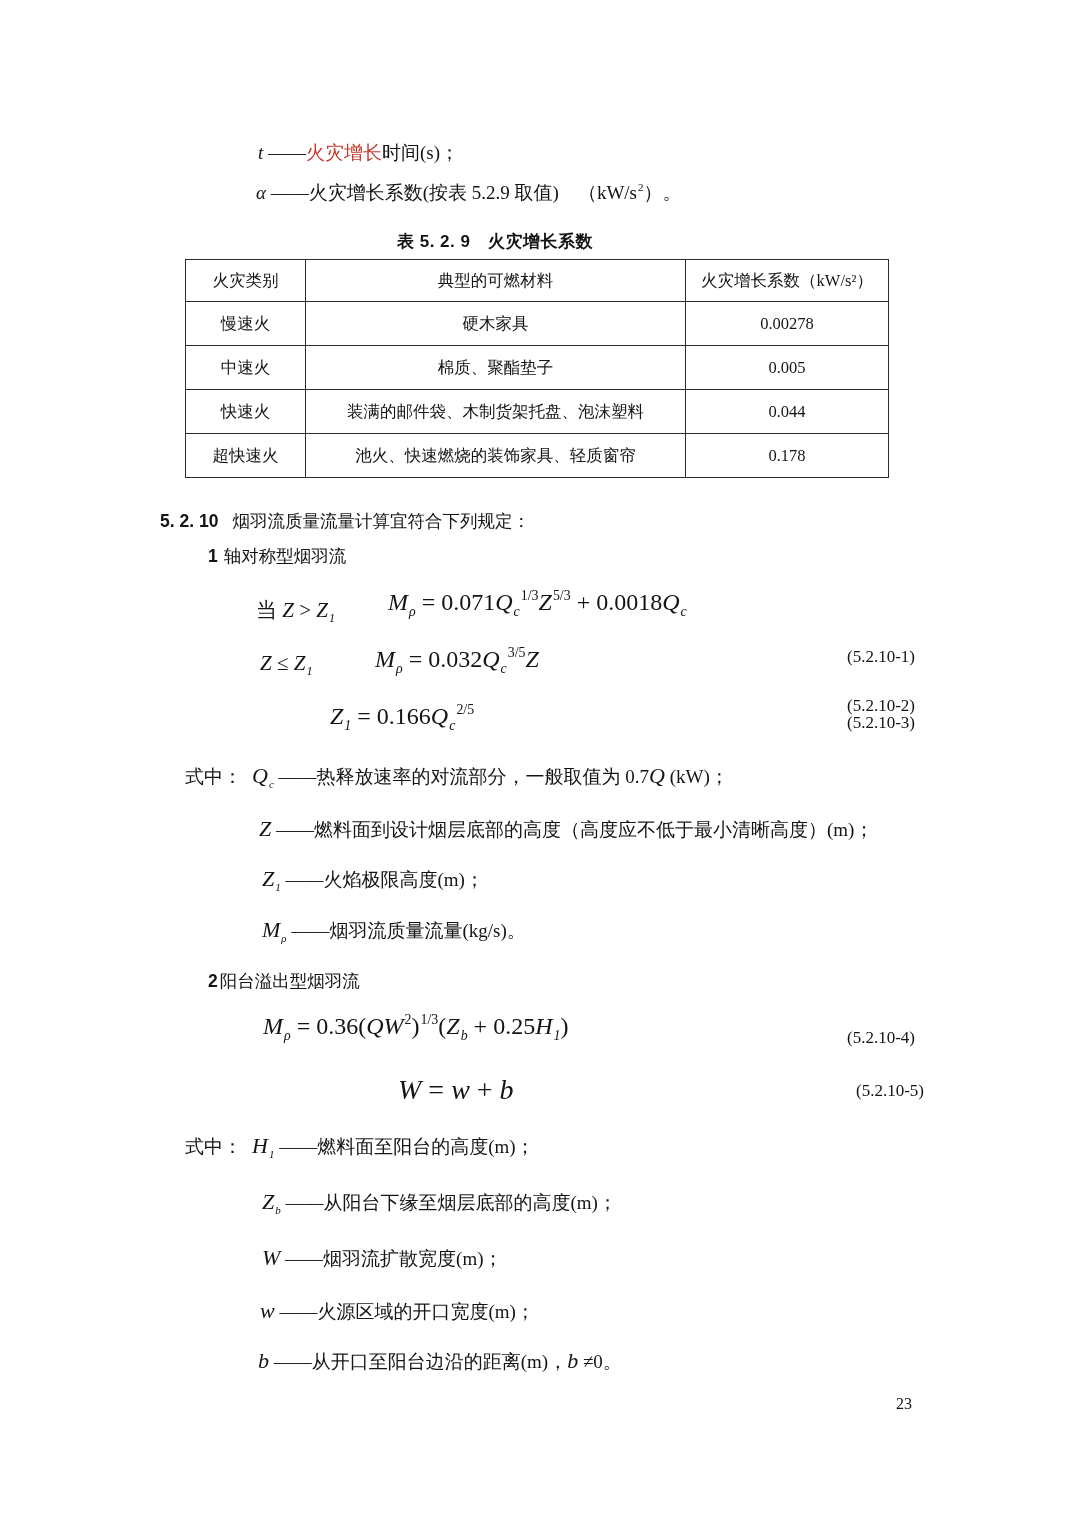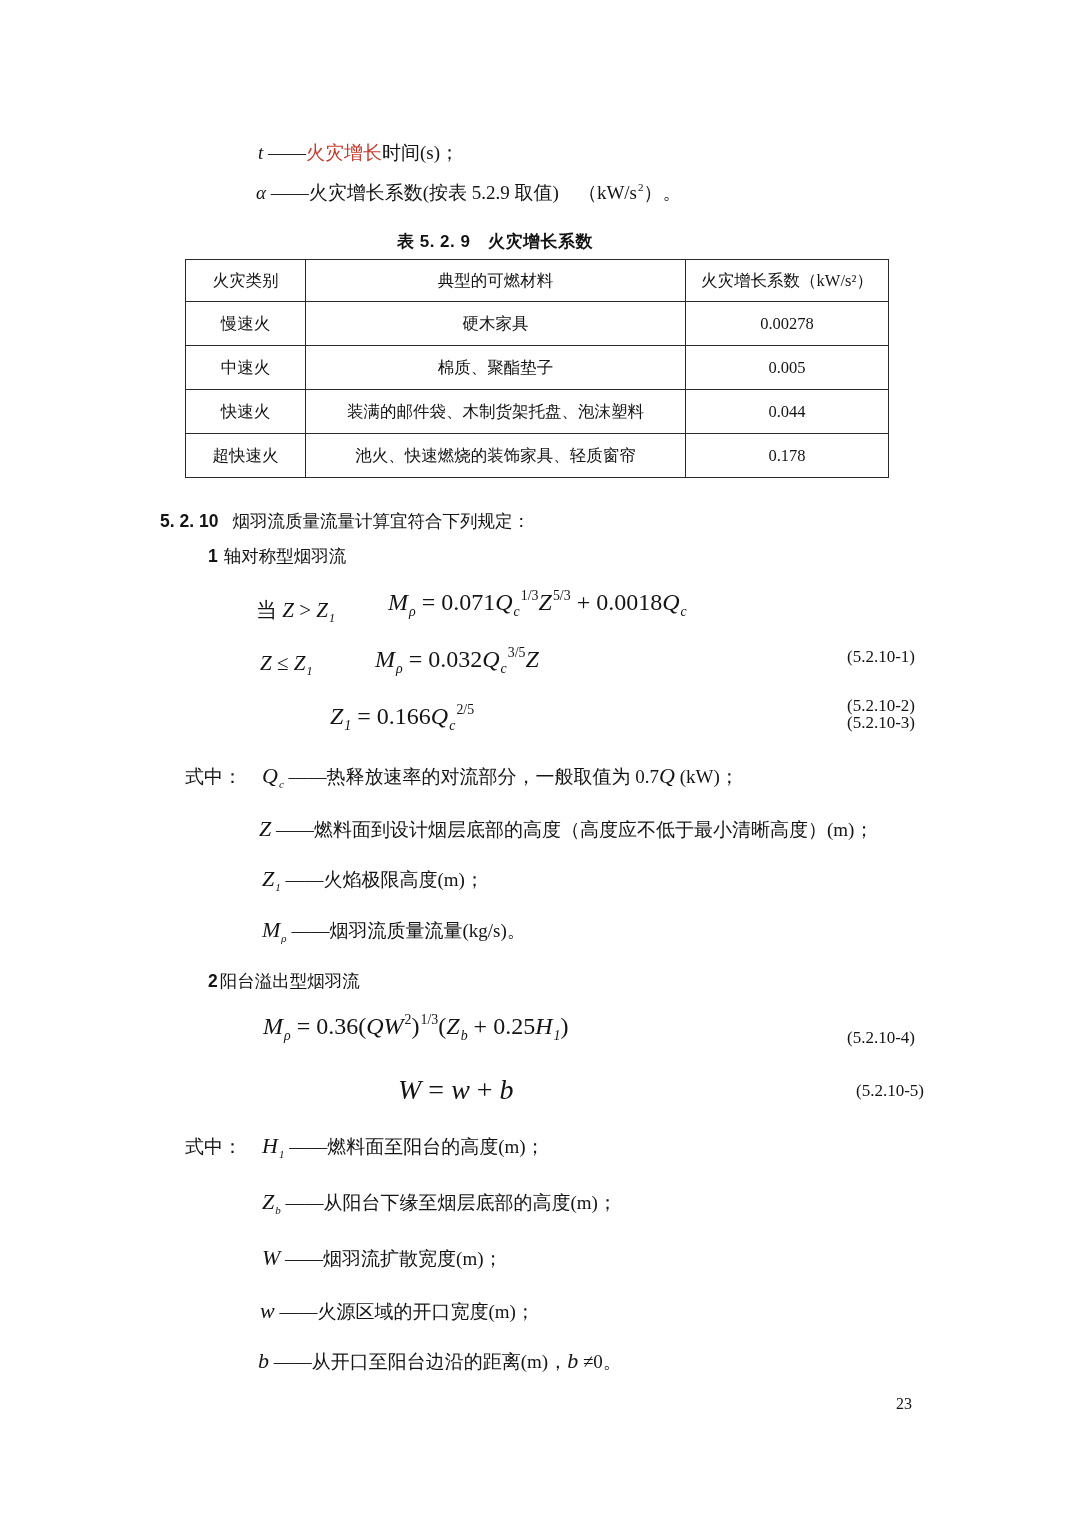--- a/index.html
+++ b/index.html
@@ -38,21 +38,21 @@
 
   
   .f-cond { font-size:21px; }
   .f-body { font-size:24px; }
   .f-body-sm { font-size:28px; }
   .eq-no { font-size:17px; }
 
   
   .defline { font-size:19px; }
   .defline .tk-i { font-size:22px; }
-  .def-label { font-size:19px; margin-right:20px; }
+  .def-label { font-size:19px; margin-right:10px; }
 
   
   .tk-r { font-style:normal; }
   .tk-i { font-style:italic; }
   .tk-sb { font-size:58%; position:relative; top:0.45em; margin-left:1px; font-style:italic; }
   .tk-sp { font-size:58%; position:relative; top:-0.72em; margin-left:1px; font-style:normal; }
   .tk-red { color:#c43b2e; }
 
   .page-num { font-size:16px; }
 </style>

